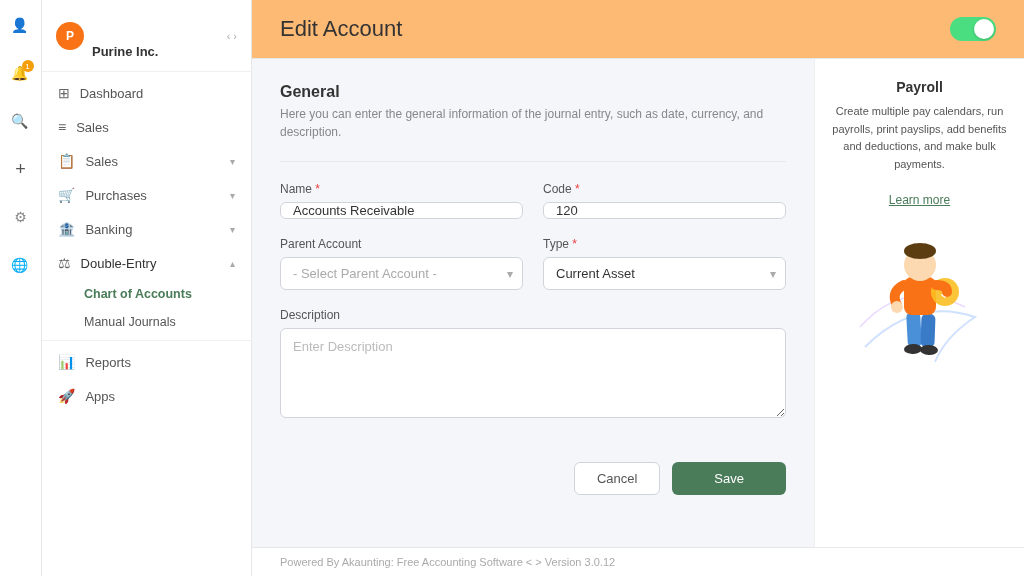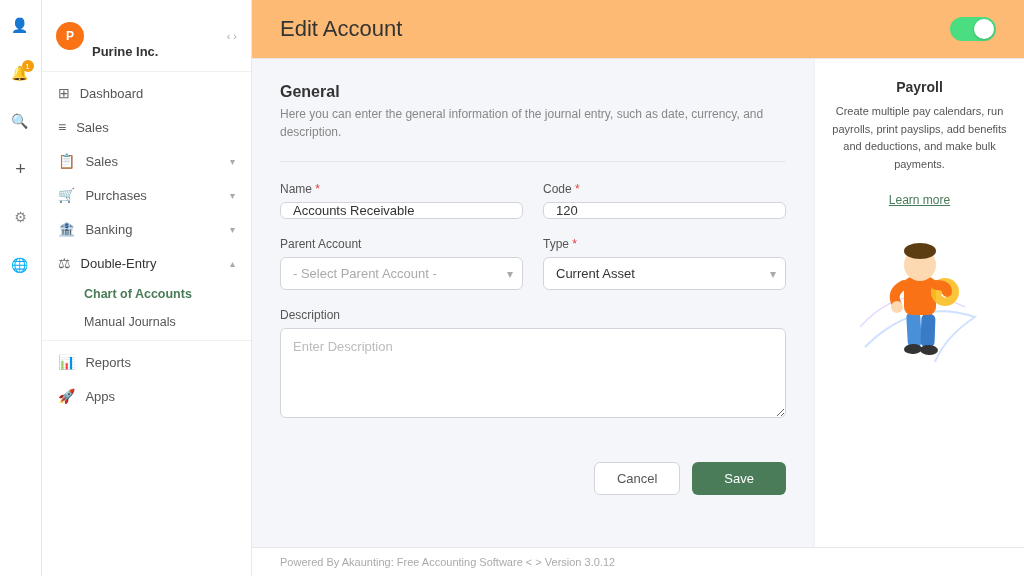--- a/index.html
+++ b/index.html
@@ -233,21 +233,21 @@
     .btn-cancel {
       padding: 8px 22px;
       border: 1px solid #d1d5db;
       border-radius: 6px;
       background: #fff;
       color: #555;
       font-size: 13px;
       cursor: pointer;
     }
     .btn-save {
-      padding: 8px 32px;
+      padding: 8px 42px;
       border: none;
       border-radius: 6px;
       background: #4a7c59;
       color: #fff;
       font-size: 13px;
       cursor: pointer;
       font-weight: 500;
     }
 
     

